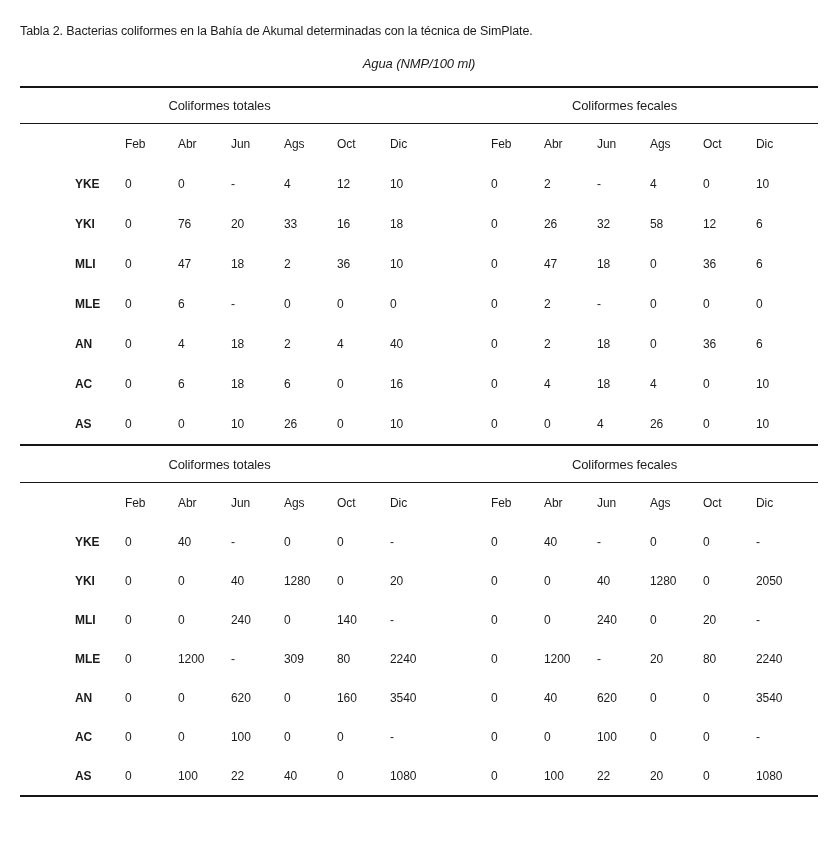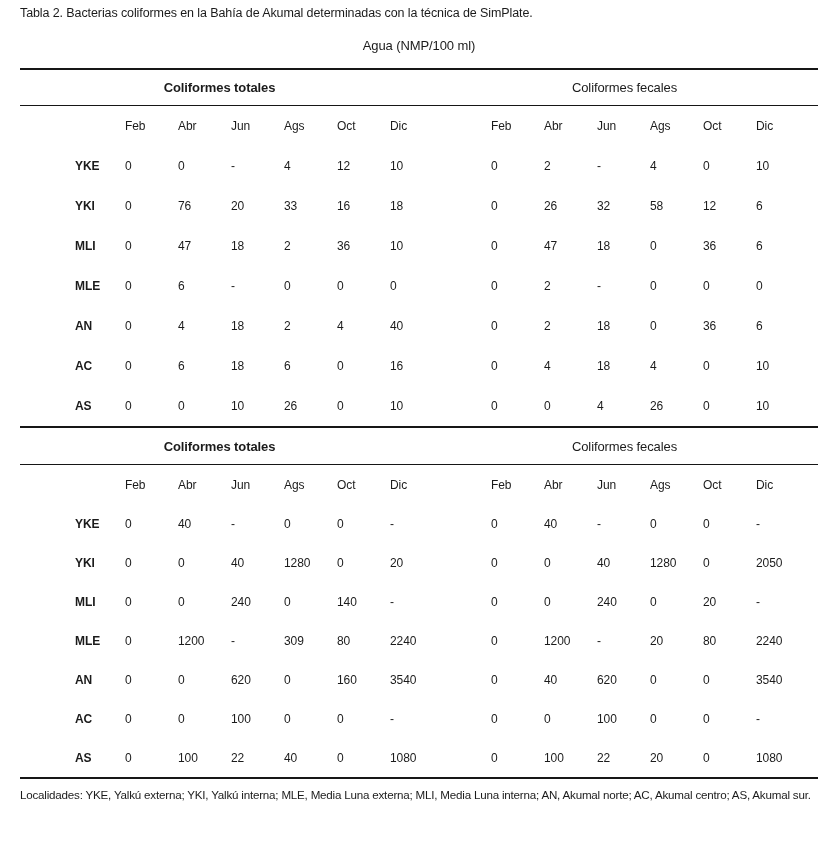--- a/index.html
+++ b/index.html
@@ -7,44 +7,45 @@
     width: 836px;
     height: 858px;
     background: #ffffff;
     color: #1b1b1b;
     font-family: "Liberation Sans", sans-serif;
     overflow: hidden;
   }
   .wrap { padding: 0 18px 0 20px; }
 
   .doc-title {
-    padding-top: 6px;
+    padding-top: 24px;
     height: 22px;
     font-size: 12.5px;
     letter-spacing: -0.1px;
   }
 
   .section-title {
     display: flex;
     align-items: center;
     justify-content: center;
     font-size: 13px;
     letter-spacing: -0.1px;
+    font-style: italic;
   }
   .section-agua .section-title { height: 40px; box-sizing: border-box; padding-bottom: 6px; }
   .section-sed  .section-title { height: 30px; }
 
   .rule { border-top: 1px solid #161616; height: 0; }
   .rule.thick { border-top-width: 2px; }
 
   .group-row { display: flex; align-items: center; }
   .section-agua .group-row { height: 35px; }
   .section-sed  .group-row { height: 36px; }
   .group-cell { font-size: 13px; text-align: center; letter-spacing: -0.1px; }
-  .group-cell.left  { width: 423px; box-sizing: border-box; padding-right: 24px; font-weight: bold; }
+  .group-cell.left  { width: 423px; box-sizing: border-box; padding-right: 24px; }
   .group-cell.right { flex: 1; box-sizing: border-box; padding-right: 12px; }
 
   table {
     table-layout: fixed;
     border-collapse: collapse;
     width: 789px;
   }
   col.c-label { width: 105px; }
   col.c-m     { width: 53px; }
   col.c-gap   { width: 101px; }
@@ -374,15 +375,14 @@
             <td>22</td>
             <td>20</td>
             <td>0</td>
             <td>1080</td>
           </tr>
         </tbody>
     </table>
     <div class="rule thick"></div>
   </div>
 
-  <div class="footnote">Localidades: YKE, Yalkú externa; YKI, Yalkú interna; MLE, Media Luna externa; MLI, Media Luna interna; AN, Akumal norte; AC, Akumal centro; AS, Akumal sur.</div>
 
 </div>
 
 </body></html>

